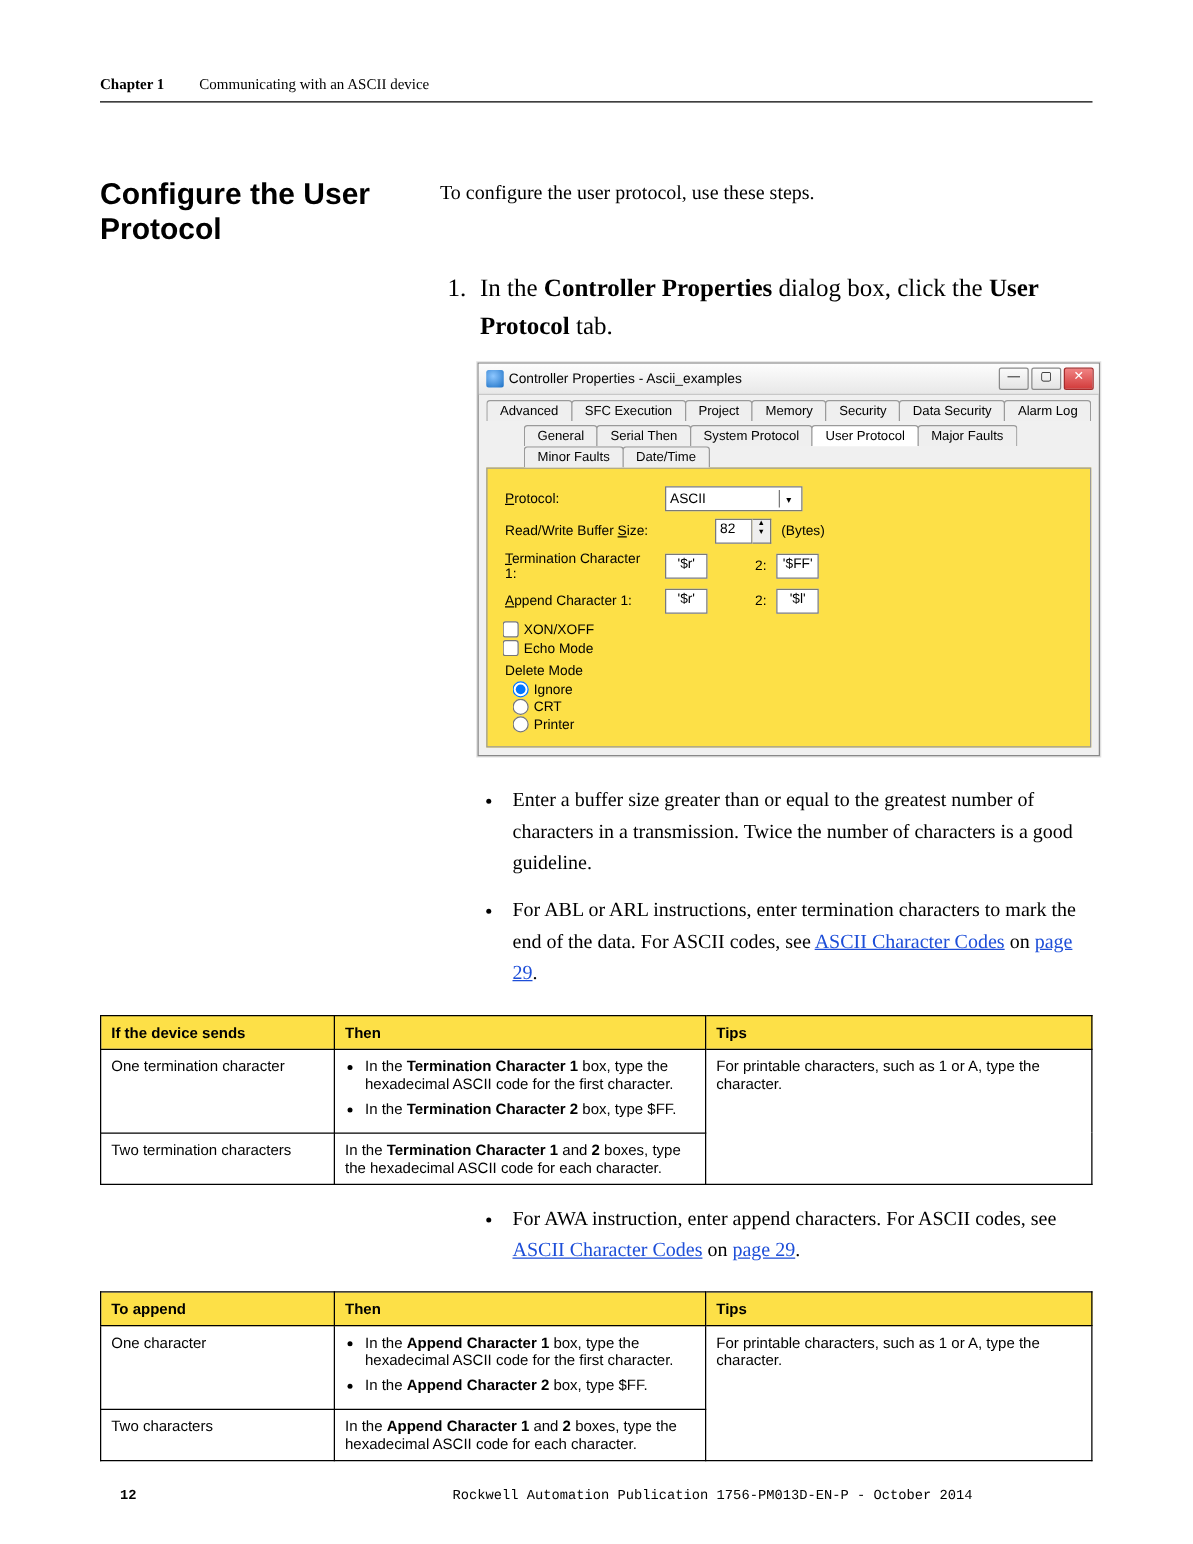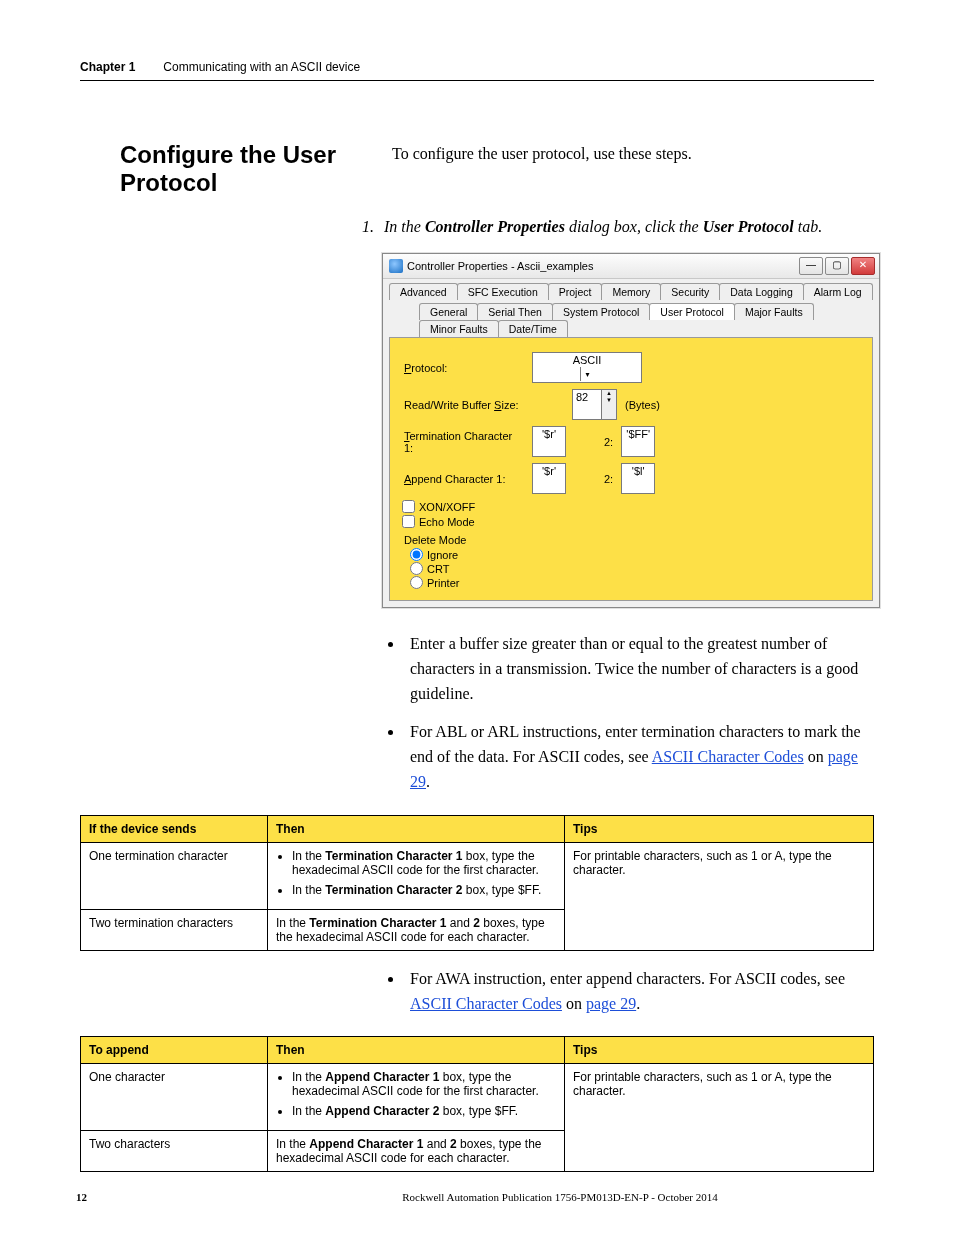--- a/index.html
+++ b/index.html
@@ -12,57 +12,55 @@
     color: #000;
     position: relative;
     box-sizing: border-box;
   }
   .page {
     padding: 60px 80px 40px 80px;
   }
   .running-head {
     display: flex;
     gap: 28px;
-    font-family: Liberation Sans, sans-serif;
+    font-family: Liberation Serif, serif;
     font-size: 12px;
     padding-bottom: 6px;
     border-bottom: 1px solid #000;
     margin-bottom: 60px;
   }
   .running-head .ch { font-weight: 700; }
 
   .section {
     display: flex;
     gap: 20px;
     margin-bottom: 18px;
     align-items: flex-start;
-    margin-left: 40px;
   }
   .section h2 {
     font-family: "Segoe UI", Arial, sans-serif;
     font-weight: 700;
     font-size: 24px;
     margin: 0;
     flex: 0 0 252px;
   }
   .section .lead {
     font-size: 16px;
     margin: 0;
     padding-top: 4px;
   }
 
   .body-col {
     margin-left: 272px;
   }
   ol.steps {
-    font-size: 16px;
+    font-size: 20px;
     line-height: 1.5;
     padding-left: 26px;
     margin: 0 0 14px 0;
-    font-style: italic;
   }
   ol.steps li { padding-left: 6px; }
 
   
   .dialog {
     margin: 10px 0 24px 30px;
     width: 496px;
     border: 1px solid #888;
     background: #f0f0f0;
     font-family: Tahoma, "Segoe UI", Arial, sans-serif;
@@ -113,23 +111,22 @@
     padding: 14px 14px 10px 14px;
   }
   .form-row { display: flex; align-items: center; margin-bottom: 6px; gap: 8px; }
   .form-row label.fl { width: 120px; }
   .form-row .und { text-decoration: underline; }
   .txt {
     border: 1px solid #7a7a7a;
     background: #fff;
     padding: 1px 3px;
     font-size: 11px;
-    height: 31px;
+    height: 20px;
     box-sizing: border-box;
-    flex-direction: column;
   }
   .sel { width: 110px; position: relative; display: inline-flex; align-items: center; justify-content: space-between; }
   .sel .dd {
     width: 14px; height: 14px;
     border-left: 1px solid #7a7a7a;
     display:flex; align-items:center; justify-content:center;
     font-size:8px;
   }
   .spin { display:inline-flex;padding-left:40px; }
   .spin .txt { width: 30px; }
@@ -171,23 +168,23 @@
   }
   table.doc th { font-weight: 700; background: #fde047; }
   table.doc td ul { margin: 0; padding-left: 16px; }
   table.doc td ul li { margin-bottom: 6px; }
   table.doc .col1 { width: 170px; }
   table.doc .col2 { width: 280px; }
 
   .footer {
     position: absolute;
     bottom: 32px;
-    left: 76px; right: 80px;
+    left: 96px; right: 80px;
     display: flex;
-    font-family: Liberation Serif, serif;
+    font-family: Liberation Mono, monospace;
     font-size: 11px;
   }
   .footer .pn { font-weight: 700; width: 170px; }
   .footer .pub { flex: 1; text-align: center; }
 </style>
 </head>
 <body>
 
 <div class="page">
 
@@ -219,21 +216,21 @@
           <span class="win-btn">▢</span>
           <span class="win-btn close">✕</span>
         </div>
       </div>
       <div class="tabs">
         <span class="tab">Advanced</span>
         <span class="tab">SFC Execution</span>
         <span class="tab">Project</span>
         <span class="tab">Memory</span>
         <span class="tab">Security</span>
-        <span class="tab">Data Logging</span>
+        <span class="tab">Data Security</span>
         <span class="tab">Alarm Log</span>
       </div>
       <div class="tabs tab-row2">
         <span class="tab">General</span>
         <span class="tab">Serial Then</span>
         <span class="tab">System Protocol</span>
         <span class="tab active">User Protocol</span>
         <span class="tab">Major Faults</span>
         <span class="tab">Minor Faults</span>
         <span class="tab">Date/Time</span>

